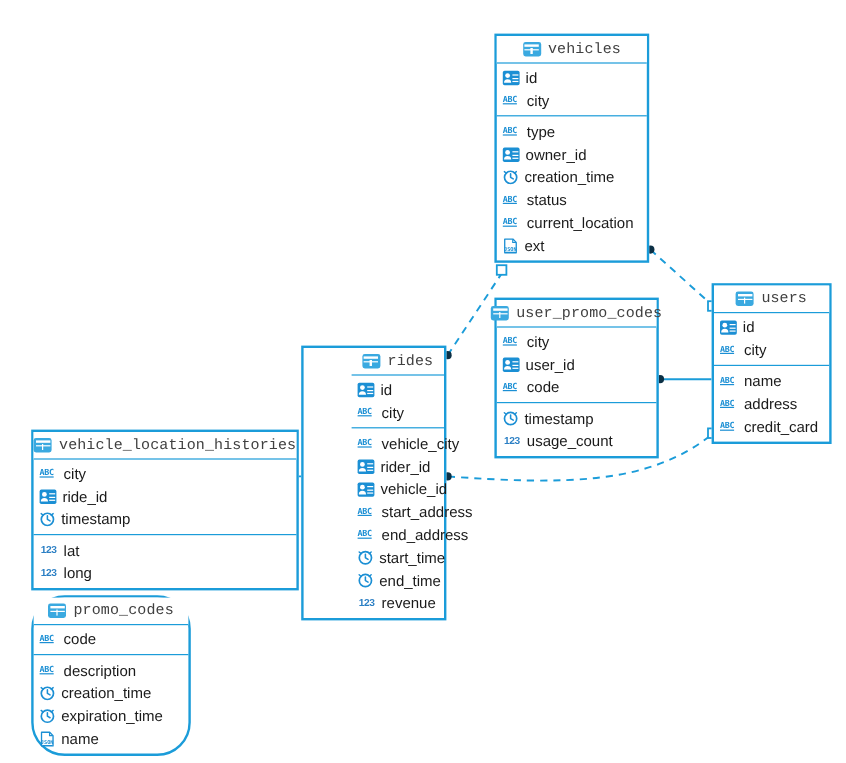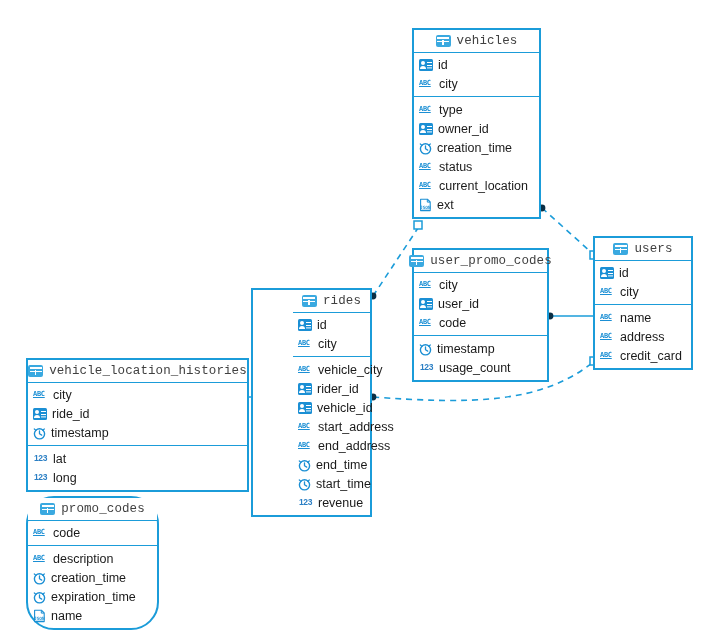--- a/index.html
+++ b/index.html
@@ -401,29 +401,29 @@
           <div class="field-row">
             <span class="ico-abc">ABC</span>
             <span class="field-name">end_address</span>
           </div>
           <div class="field-row">
             <span class="ico ico-clock"><svg viewBox="0 0 13 13" width="13" height="13">
                 <circle cx="6.5" cy="6.8" r="5.1" fill="none" stroke="#1b8fd4" stroke-width="1.4"></circle>
                 <path d="M6.5 6.8 L6.5 3.9 M6.5 6.8 L8.7 8.1" stroke="#1b8fd4" stroke-width="1.3" stroke-linecap="round" fill="none"></path>
                 <path d="M1.3 2.0 L3.0 3.4 M11.3 2.0 L9.7 3.4" stroke="#1b8fd4" stroke-width="1.2" stroke-linecap="round"></path>
               </svg></span>
+            <span class="field-name">start_time</span>
+          </div>
+          <div class="field-row">
+            <span class="ico ico-clock"><svg viewBox="0 0 13 13" width="13" height="13">
+                <circle cx="6.5" cy="6.8" r="5.1" fill="none" stroke="#1b8fd4" stroke-width="1.4"></circle>
+                <path d="M6.5 6.8 L6.5 3.9 M6.5 6.8 L8.7 8.1" stroke="#1b8fd4" stroke-width="1.3" stroke-linecap="round" fill="none"></path>
+                <path d="M1.3 2.0 L3.0 3.4 M11.3 2.0 L9.7 3.4" stroke="#1b8fd4" stroke-width="1.2" stroke-linecap="round"></path>
+              </svg></span>
             <span class="field-name">end_time</span>
-          </div>
-          <div class="field-row">
-            <span class="ico ico-clock"><svg viewBox="0 0 13 13" width="13" height="13">
-                <circle cx="6.5" cy="6.8" r="5.1" fill="none" stroke="#1b8fd4" stroke-width="1.4"></circle>
-                <path d="M6.5 6.8 L6.5 3.9 M6.5 6.8 L8.7 8.1" stroke="#1b8fd4" stroke-width="1.3" stroke-linecap="round" fill="none"></path>
-                <path d="M1.3 2.0 L3.0 3.4 M11.3 2.0 L9.7 3.4" stroke="#1b8fd4" stroke-width="1.2" stroke-linecap="round"></path>
-              </svg></span>
-            <span class="field-name">start_time</span>
           </div>
           <div class="field-row">
             <span class="ico-num">123</span>
             <span class="field-name">revenue</span>
           </div>
         </div>
       </div>
       <div class="table-box" style="left: 26px; top: 334px; width: 223px; margin-top: 24px;">
         <div class="tbl-header">
           <span class="ico-grid">

